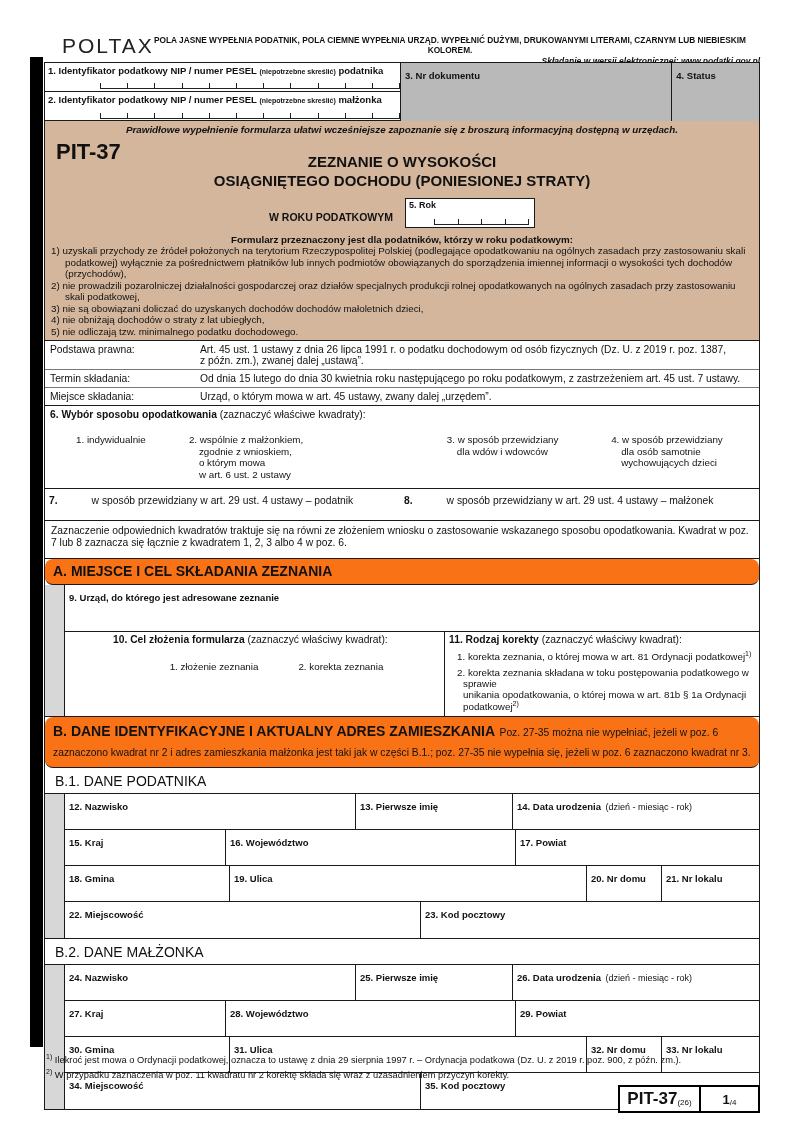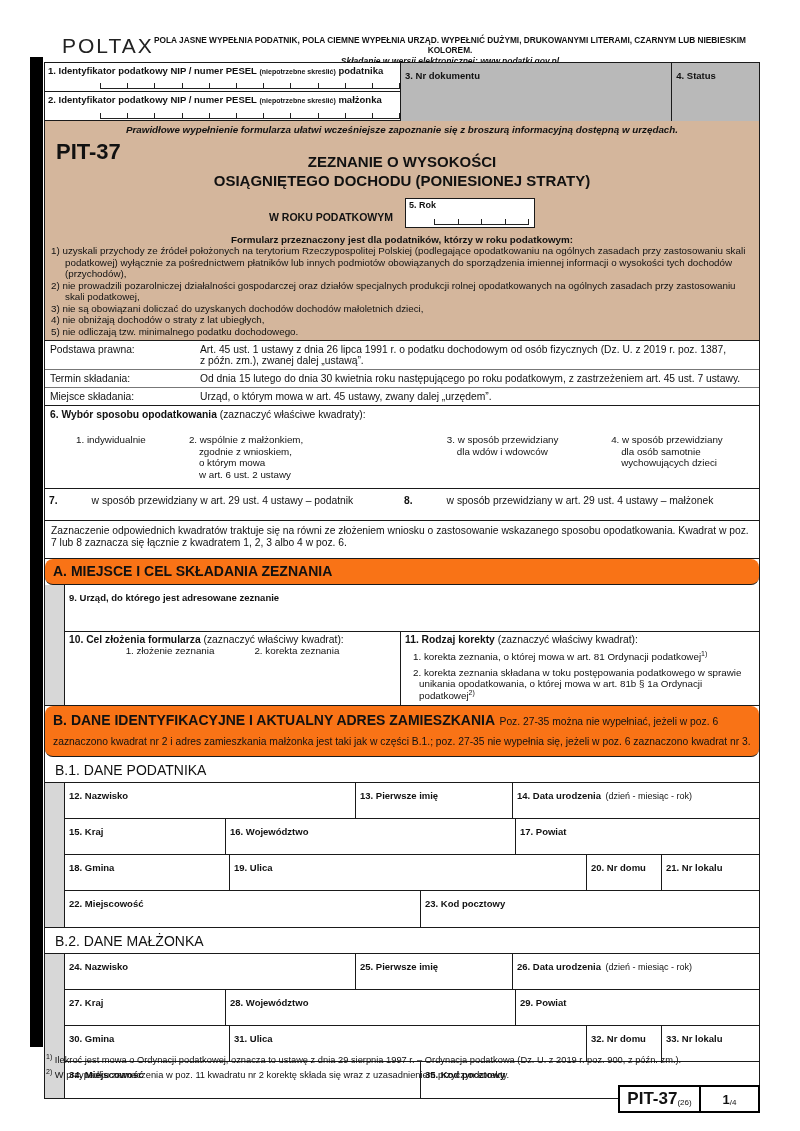--- a/index.html
+++ b/index.html
@@ -4,21 +4,21 @@
 <style>
   * { margin:0; padding:0; box-sizing:border-box; }
   body { background:#fff; font-family:"Liberation Sans", sans-serif; color:#111; }
   .page { position:relative; width:800px; height:1131px; background:#fff; overflow:hidden; }
 
   .blackbar { position:absolute; left:30px; top:57px; width:13px; height:990px; background:#000; }
 
   .logo { position:absolute; left:62px; top:34px; font-size:21px; letter-spacing:2px; color:#222; }
   .top-note { position:absolute; left:140px; top:36px; width:620px; text-align:center; }
   .top-note-l1 { font-size:8.3px; font-weight:bold; line-height:1.2; }
-  .top-note-l2 { font-size:8.5px; font-weight:bold; font-style:italic; }
+  .top-note-l2 { font-size:8.5px; font-weight:bold; font-style:italic; text-align:right; }
 
   .form { position:absolute; left:44px; top:62px; width:716px; }
   .block { border:1.6px solid #1a1a1a; background:#fff; margin-top:-1.6px; }
   .block:first-child { margin-top:0; }
 
   
   .idrow { display:flex; }
   .id-left { width:356px; display:flex; flex-direction:column; }
   .idbox { position:relative; height:29px; border-bottom:1px solid #1a1a1a; padding:2px 3px; }
   .idbox:last-child { border-bottom:none; }
@@ -69,23 +69,23 @@
   .notebox { padding:4px 6px 8px 6px; font-size:10.3px; line-height:1.25; }
 
   
   .sec-head { background:#f97316; padding:3px 6px 4px 8px; border-bottom:1px solid #1a1a1a;border-radius:8px; }
   .b14 { font-size:14px; font-weight:bold; }
   .bnote { font-size:10.3px; }
   .sec-body { display:flex; }
   .side { width:20px; flex:none; background:#d7d7d7; border-right:1px solid #1a1a1a; }
   .content { flex:1; }
   .box9 { height:47px; border-bottom:1px solid #1a1a1a; padding:2px 4px; }
-  .row1011 { display:flex; }
+  .row1011 { display:flex;padding-left:44px; }
   .cell10 { width:336px; border-right:1px solid #1a1a1a; padding:2px 4px 6px 4px; font-size:10.3px; }
-  .opts10 { display:flex; justify-content:center; gap:40px; font-size:9.8px; }
+  .opts10 { display:flex; justify-content:center; gap:40px; margin-top:16px; font-size:9.8px; }
   .cell11 { flex:1; padding:2px 4px 4px 4px; font-size:10.3px; }
   .k11 { padding-left:14px; text-indent:-6px; margin-top:5px; white-space:pre-line; font-size:9.8px; }
   sup { font-size:7px; }
 
   .sub-head { font-size:14px; padding:5px 6px 4px 10px; border-bottom:1px solid #1a1a1a; background:#fff; }
   .bsec .sec-head { border-bottom:1px solid #1a1a1a; padding:4px 8px 5px 8px; line-height:1.3; }
   .fgrid { display:flex; flex-direction:column; }
   .frow { display:flex; border-bottom:1px solid #1a1a1a; height:36px; }
   .sec-body:last-child .frow:last-child, .frow.last { border-bottom:none; }
   .fcell { border-right:1px solid #1a1a1a; padding:2px 4px; overflow:hidden; }

